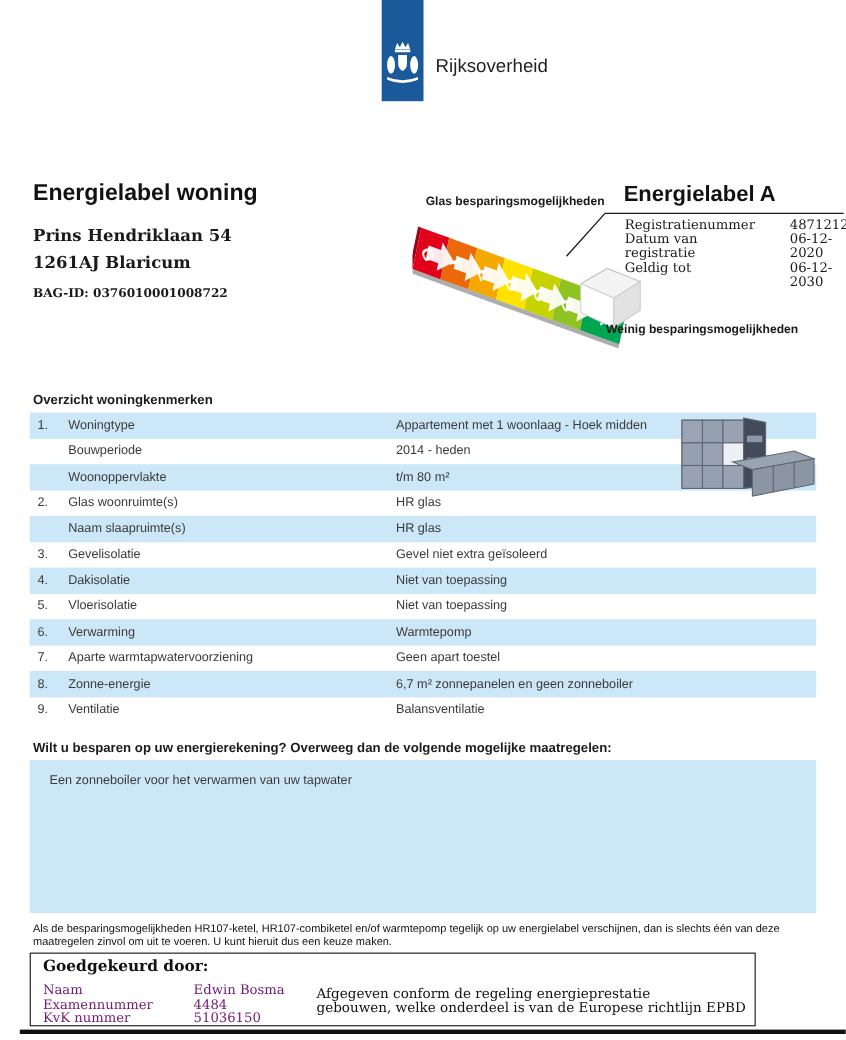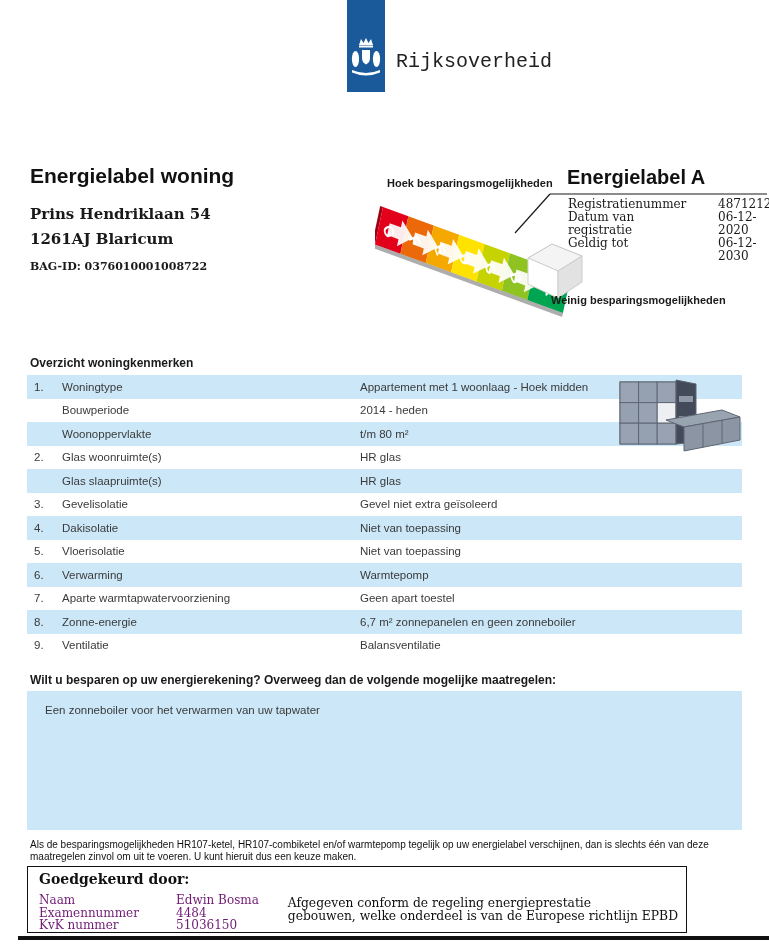--- a/index.html
+++ b/index.html
@@ -1,22 +1,22 @@
 <!DOCTYPE html>
 <html><head>
 <meta charset="utf-8">
 <style>
   html,body{margin:0;padding:0;background:#fff;}
   .page{position:relative;width:769px;height:945px;background:#ffffff;overflow:hidden;
         font-family:"Liberation Sans",sans-serif;color:#1a1a1a;}
 
   
   .logo-banner{position:absolute;left:347px;top:0;width:38px;height:92px;background:#1b5a9a;}
-  .logo-text{position:absolute;left:396px;top:50px;font-family:Liberation Mono, monospace;
-             font-size:20px;color:#222;}
+  .logo-text{position:absolute;left:396px;top:50px;font-family:Liberation Sans, sans-serif;
+             font-size:17px;color:#222;}
 
   
   .page-title{position:absolute;left:30px;top:164px;margin:0;font-size:21px;font-weight:bold;color:#111;}
   .address1{position:absolute;left:30px;top:205px;font-family:"DejaVu Serif",serif;font-weight:bold;font-size:15px;}
   .address2{position:absolute;left:30px;top:230px;font-family:"DejaVu Serif",serif;font-weight:bold;font-size:15px;}
   .bag-id{position:absolute;left:30px;top:260px;font-family:"DejaVu Serif",serif;font-weight:bold;font-size:11px;}
 
   
   .veel{position:absolute;left:387px;top:177px;font-size:11px;font-weight:bold;}
   .weinig{position:absolute;left:551px;top:294px;font-size:11px;font-weight:bold;}
@@ -115,21 +115,21 @@
       </g>
     </g>
 
     <g>
       <polygon points="153,98 177,84 207,96 183,111" fill="#f4f4f4" stroke="#c3c3c3" stroke-width="1"></polygon>
       <polygon points="153,98 183,111 183,138 153,124" fill="#ffffff" stroke="#d4d4d4" stroke-width="1"></polygon>
       <polygon points="183,111 207,96 207,122 183,138" fill="#e2e2e2" stroke="#cccccc" stroke-width="1"></polygon>
     </g>
   </svg>
 
-  <div class="veel">Hoek besparingsmogelijkheden</div>
+  <div class="veel">Glas besparingsmogelijkheden</div>
   <div class="weinig">Weinig besparingsmogelijkheden</div>
 
   <div class="el-heading">Energielabel A</div>
   <div class="reg-fields">
     <div class="reg-row">
       <span class="reg-label">Registratienummer</span>
       <span class="reg-value">487121272</span>
     </div>
     <div class="reg-row">
       <span class="reg-label">Datum van registratie</span>
@@ -158,21 +158,21 @@
         <span class="c-label">Woonoppervlakte</span>
         <span class="c-value">t/m 80 m²</span>
       </div>
     <div class="row">
         <span class="c-num">2.</span>
         <span class="c-label">Glas woonruimte(s)</span>
         <span class="c-value">HR glas</span>
       </div>
     <div class="row">
         <span class="c-num"></span>
-        <span class="c-label">Glas slaapruimte(s)</span>
+        <span class="c-label">Naam slaapruimte(s)</span>
         <span class="c-value">HR glas</span>
       </div>
     <div class="row">
         <span class="c-num">3.</span>
         <span class="c-label">Gevelisolatie</span>
         <span class="c-value">Gevel niet extra geïsoleerd</span>
       </div>
     <div class="row">
         <span class="c-num">4.</span>
         <span class="c-label">Dakisolatie</span>

